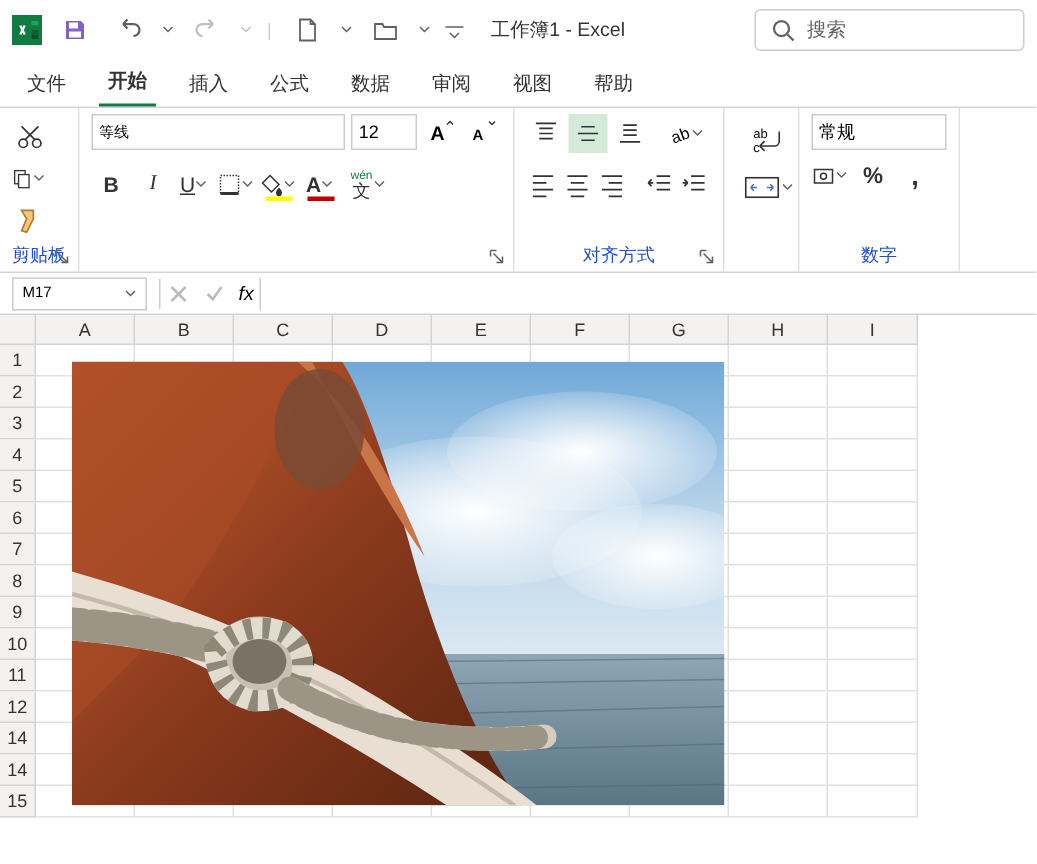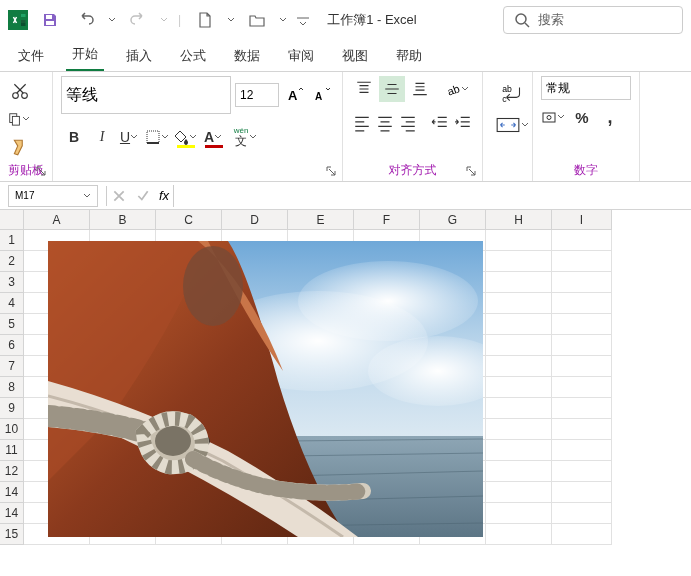--- a/index.html
+++ b/index.html
@@ -13,41 +13,41 @@
 .qat-btn svg { width: 16px; height: 16px; }
 .qat-sep { color: #ccc; padding: 0 2px; }
 .doc-title { margin-left: 8px; font-size: 13px; color: #333; }
 .search-box { margin-left: auto; margin-right: 0; display: flex; align-items: center; border: 1px solid #ccc; border-radius: 4px; padding: 4px 10px; width: 180px; height: 28px; }
 .search-box svg { width: 16px; height: 16px; color: #616161; margin-right: 8px; }
 .search-box span { color: #616161; font-size: 13px; font-family: Liberation Serif, serif; }
 
 
 .tabs { height: 32px; display: flex; align-items: flex-end; padding: 0 12px; gap: 16px; border-bottom: 1px solid #d4d4d4; }
 .tab { padding: 6px 6px; font-size: 13px; color: #333; cursor: pointer; }
-.tab.active { font-weight: 400; border-bottom: 2px solid #107c41; margin-top: 28px; }
+.tab.active { font-weight: 700; border-bottom: 2px solid #107c41; margin-top: 28px; }
 
 
 .ribbon { height: 110px; background: #fff; display: flex; border-bottom: 1px solid #d4d4d4; }
 .group { border-right: 1px solid #e1e1e1; padding: 4px 8px 2px 8px; display: flex; flex-direction: column; position: relative; }
 .group-content { flex: 1; display: flex; gap: 4px; }
-.group-label { text-align: center; font-size: 12px; color: #a21caf; padding-top: 2px; }
+.group-label { text-align: center; font-size: 12px; color: #1d4ed8; padding-top: 2px; }
 .dialog-launcher { position: absolute; bottom: 4px; right: 4px; width: 12px; height: 12px; cursor: pointer; }
 .dialog-launcher svg { width: 10px; height: 10px; color: #616161; }
 
 .clipboard-group .group-content { align-items: flex-start; }
 .paste-big { width: 42px; display: flex; flex-direction: column; align-items: center; gap: 2px; cursor: pointer; padding-top: 4px; }
 .paste-big svg { width: 28px; height: 32px; }
 .paste-big-label { font-size: 12px; }
 .clip-stack { display: flex; flex-direction: column; gap: 6px; padding-top: 4px; }
 .clip-small { width: 24px; height: 22px; display: flex; align-items: center; justify-content: center; cursor: pointer; }
 .clip-small svg { width: 18px; height: 18px; }
 
 .font-group { width: 290px; }
 .font-row1 { display: flex; gap: 4px; align-items: center; margin-bottom: 6px; }
-.font-name { width: 170px; height: 38px; border: 1px solid #ccc; font-size: 16px; padding: 0 4px; }
+.font-name { width: 170px; height: 24px; border: 1px solid #ccc; font-size: 10px; padding: 0 4px; }
 .font-size { width: 44px; height: 24px; border: 1px solid #ccc; font-size: 12px; padding: 0 4px; }
 .font-inc, .font-dec { width: 24px; height: 24px; display: flex; align-items: center; justify-content: center; cursor: pointer; position: relative; }
 .font-inc svg, .font-dec svg { width: 18px; height: 18px; }
 .font-row2 { display: flex; gap: 2px; align-items: center; }
 .fbtn { width: 26px; height: 26px; display: flex; align-items: center; justify-content: center; cursor: pointer; color: #333; }
 .drop-arrow { width: 8px; display: inline-flex; align-items: center; justify-content: center; }
 .drop-arrow svg { width: 8px; height: 8px; }
 .combo { display: flex; align-items: center; cursor: pointer; padding-right: 2px; }
 .fbtn strong { font-weight: 700; font-size: 14px; }
 .fbtn em { font-style: italic; font-size: 14px; font-family: Georgia, serif; }

